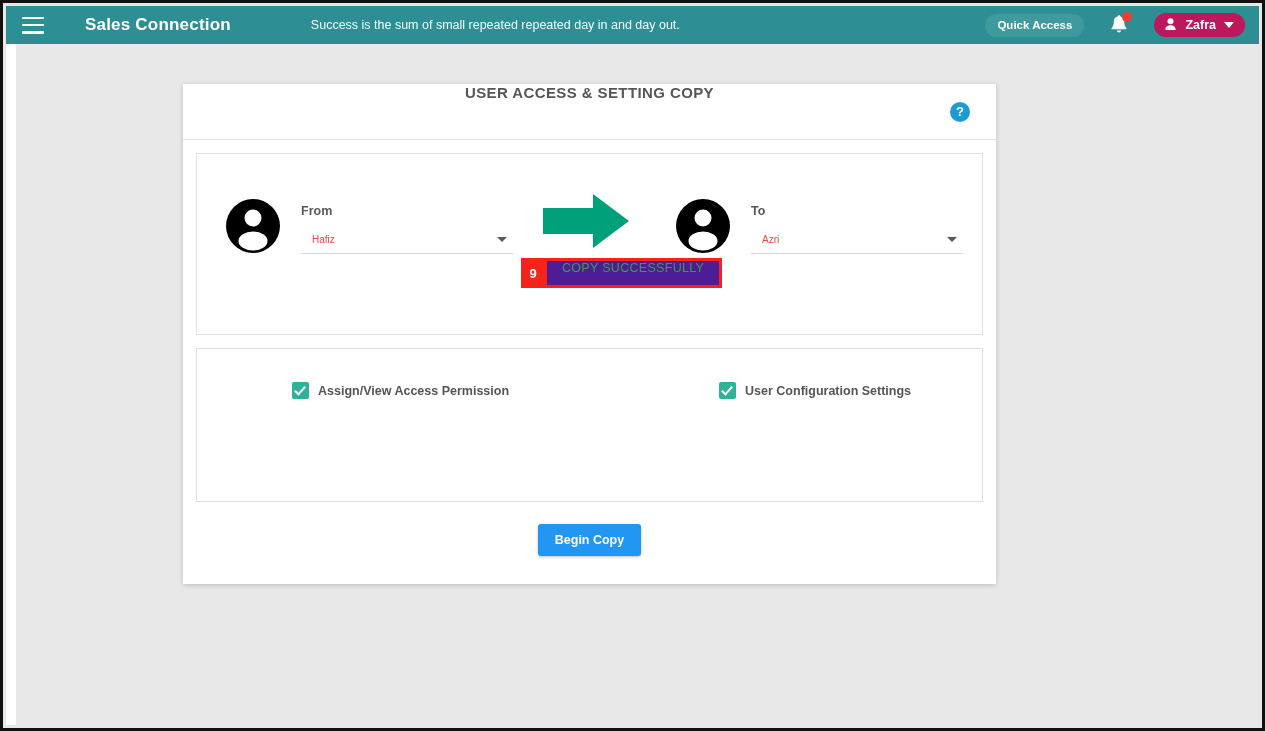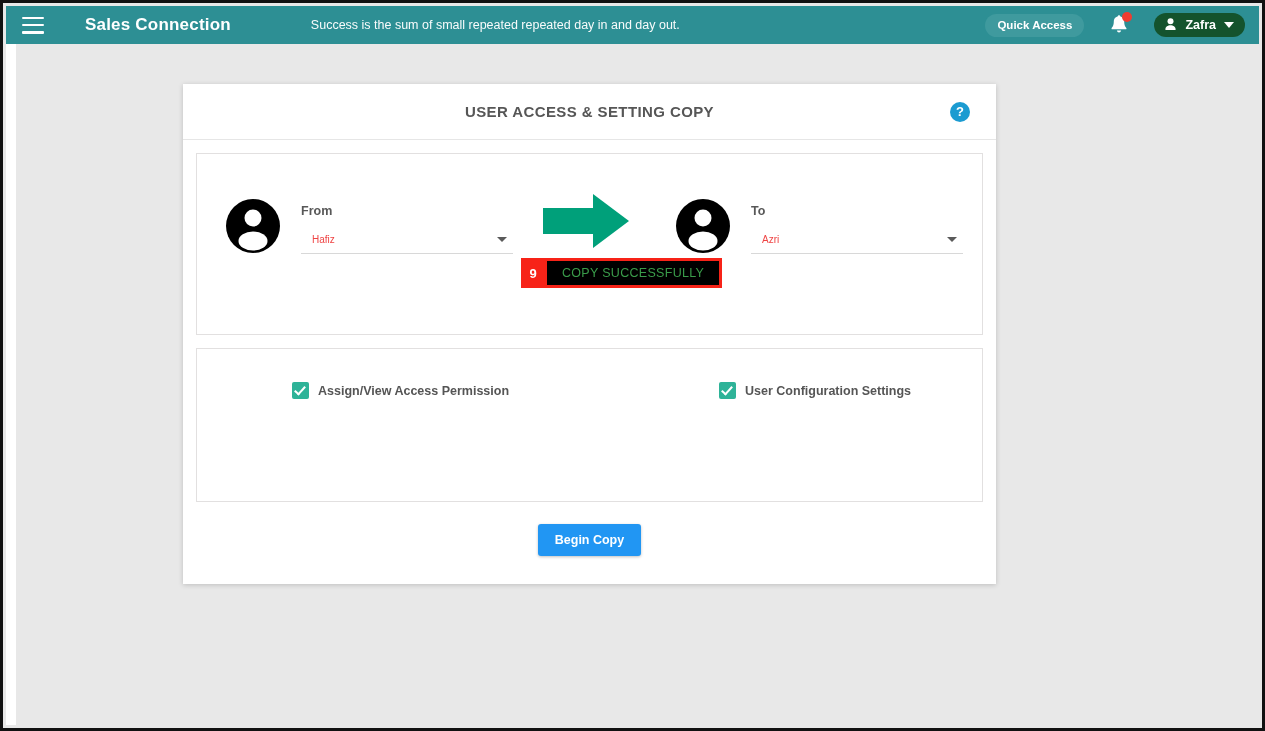--- a/index.html
+++ b/index.html
@@ -94,21 +94,21 @@
     right: -2px;
     width: 10px;
     height: 10px;
     background: #f03c31;
     border-radius: 50%;
   }
   .user-pill {
     display: flex;
     align-items: center;
     gap: 7px;
-    background: #14532d;
+    background: #be185d;
     border-radius: 14px;
     padding: 4px 11px 5px 9px;
     cursor: pointer;
   }
   .user-pill .uname {
     color: #ffffff;
     font-size: 12.5px;
     font-weight: bold;
     white-space: nowrap;
   }
@@ -144,21 +144,21 @@
     width: 813px;
     background: #ffffff;
     box-shadow: 0 1px 5px rgba(0,0,0,.18);
   }
 
   .card-head {
     position: relative;
     height: 55px;
     border-bottom: 1px solid #e6e6e6;
     display: flex;
-    align-items: center;
+    align-items: flex-start;
     justify-content: center;
   }
   .card-title {
     font-size: 15px;
     font-weight: bold;
     color: #565656;
     letter-spacing: .4px;
   }
   .help-icon {
     position: absolute;
@@ -250,23 +250,22 @@
     color: #ffffff;
     font-size: 13px;
     font-weight: bold;
     width: 24px;
     display: flex;
     align-items: center;
     justify-content: center;
   }
   .status-box {
     border: 3px solid #f72318;
-    background: #000000;
-    display: flex;
-    align-items: center;
+    background: #4c1d95;
+    display: flex;
     padding: 0 15px;
     margin-left: -1px;
   }
   .status-text {
     color: #3a9c4a;
     font-size: 12.5px;
     letter-spacing: .3px;
     white-space: nowrap;
   }
 

